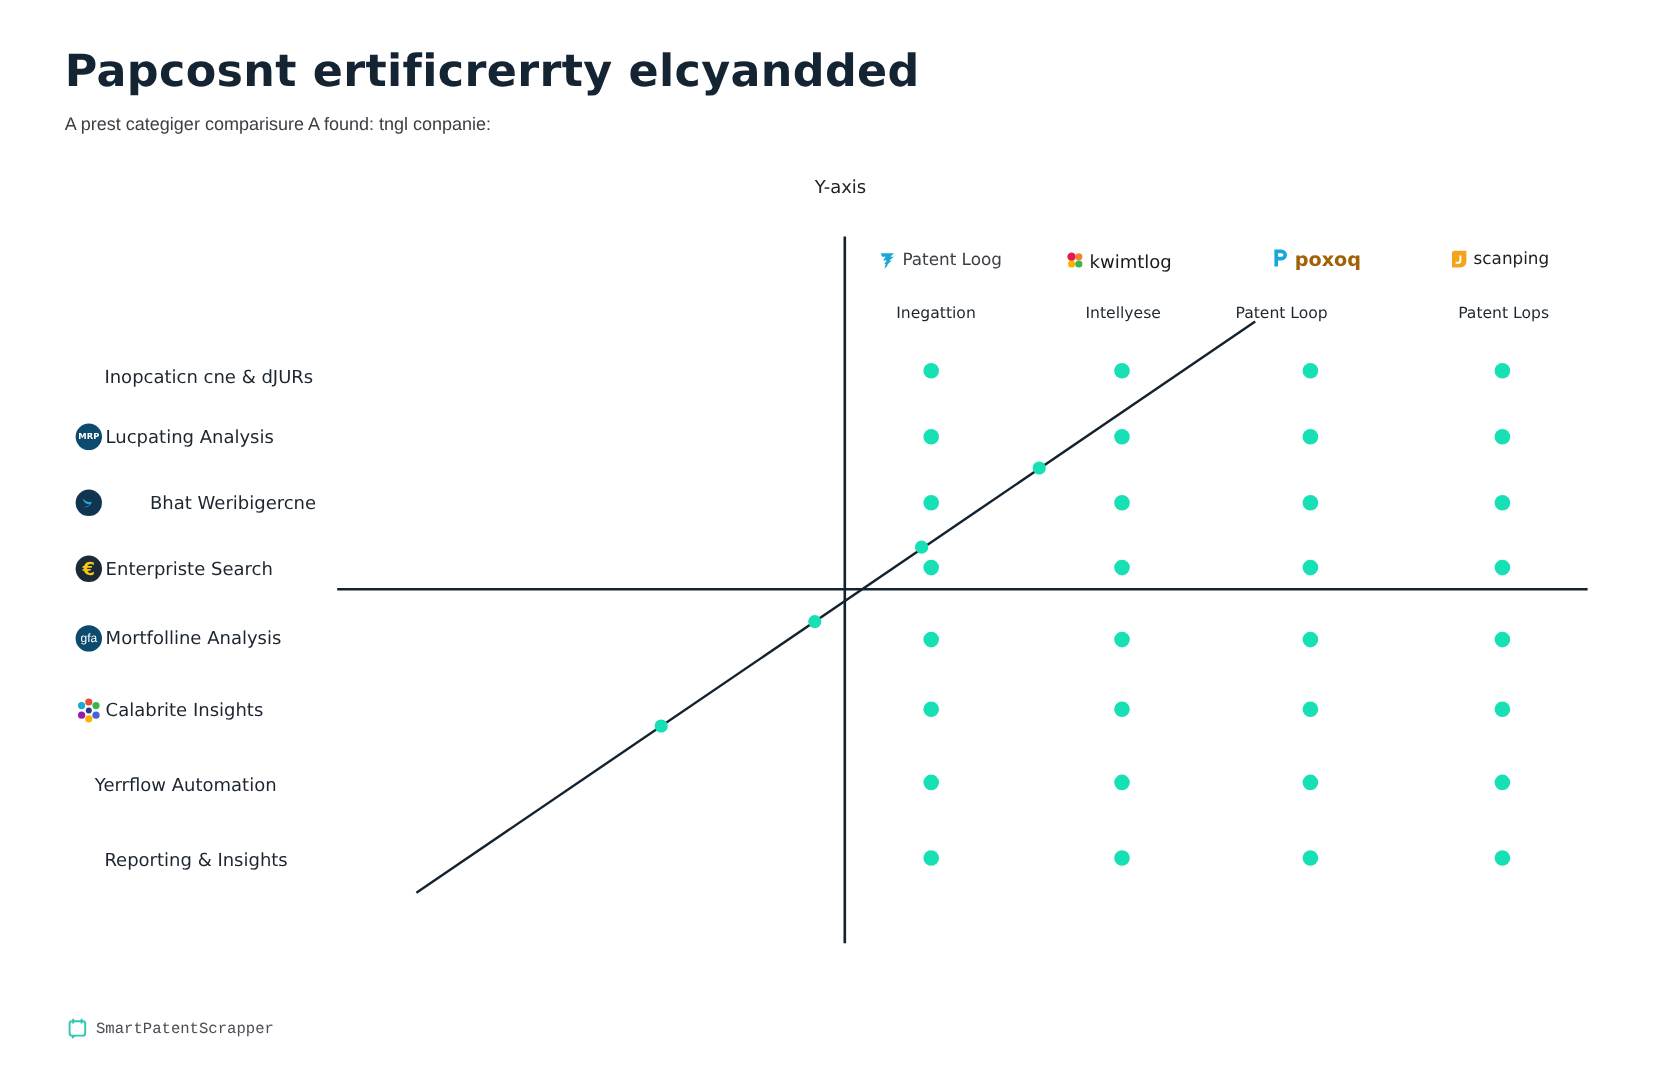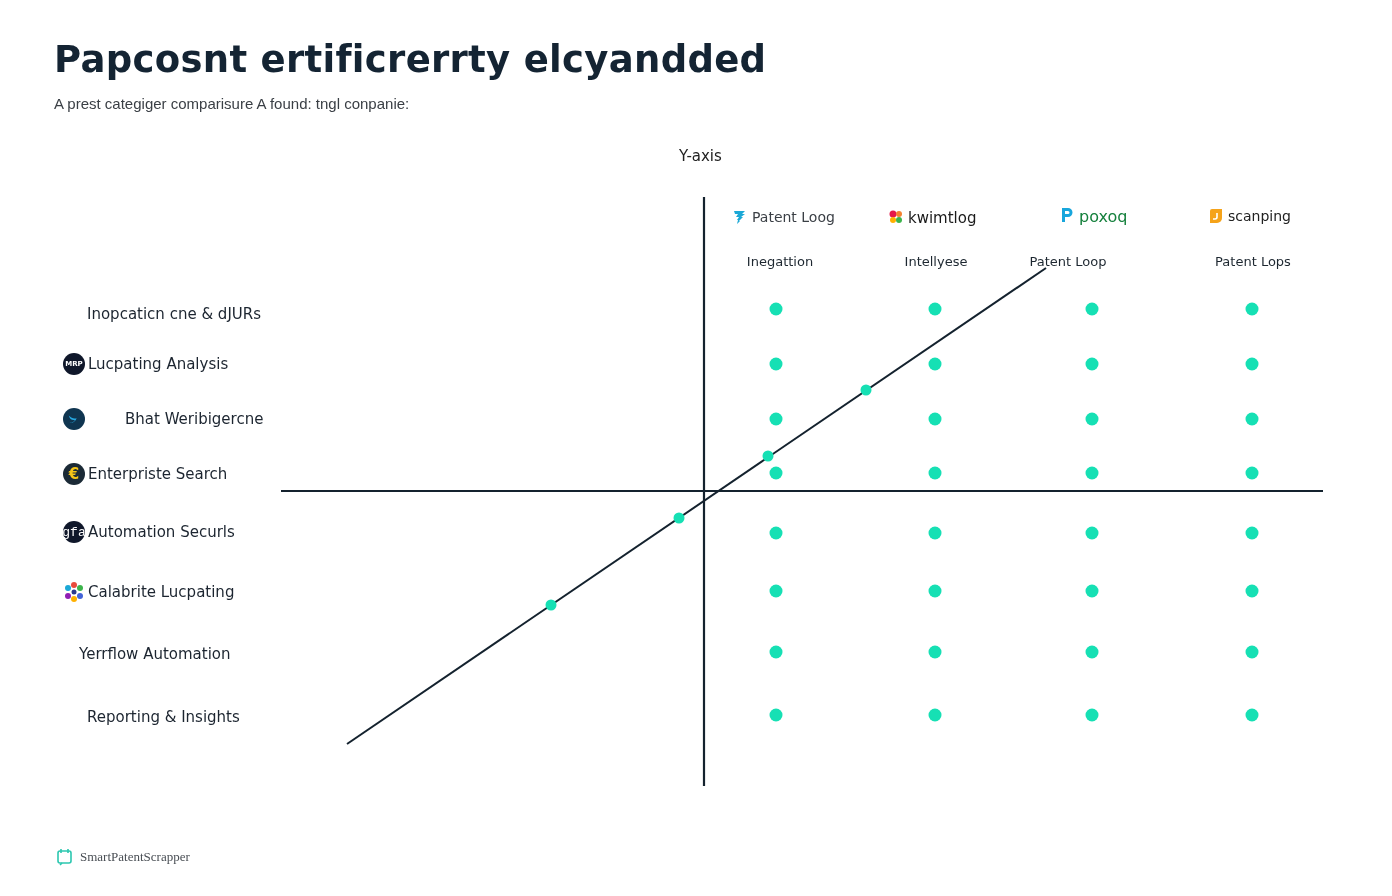--- a/index.html
+++ b/index.html
@@ -5,22 +5,22 @@
   html, body { margin: 0; padding: 0; background: #ffffff; }
   body { width: 1392px; height: 896px; position: relative; overflow: hidden; font-family: "DejaVu Sans", sans-serif; color: #15232f; }
   .title { position: absolute; left: 54px; top: 38px; font-size: 37px; font-weight: bold; color: #142433; letter-spacing: 0.3px; margin: 0; }
   .subtitle { position: absolute; left: 54px; top: 95px; font-size: 15px; color: #3a3f45; font-family: "Liberation Sans", sans-serif; }
   .yaxis-label { position: absolute; left: 679px; top: 147px; font-size: 15px; color: #222; }
   svg.plot { position: absolute; left: 0; top: 0; }
   .brand { position: absolute; display: flex; align-items: flex-start; gap: 4px; font-size: 14px; white-space: nowrap; }
   .brand .logo { display: inline-block; width: 16px; height: 16px; }
   .col-label { position: absolute; font-size: 13px; color: #1d2730; white-space: nowrap; transform: translateX(-50%); }
   .row-label { position: absolute; display: flex; align-items: center; gap: 3px; font-size: 15px; color: #1c2530; white-space: nowrap; }
-  .row-icon { width: 22px; height: 22px; border-radius: 50%; display: inline-flex; align-items: center; justify-content: center; font-size: 9px; color: #fff; background: #0f172a; }
-  .footer { position: absolute; left: 56px; top: 848px; display: flex; align-items: center; gap: 6px; font-size: 13px; color: #4a4f55; font-family: Liberation Serif, serif; }
+  .row-icon { width: 22px; height: 22px; border-radius: 50%; display: inline-flex; align-items: center; justify-content: center; font-size: 9px; color: #fff; background: #0c4a6e; }
+  .footer { position: absolute; left: 56px; top: 848px; display: flex; align-items: center; gap: 6px; font-size: 13px; color: #4a4f55; font-family: Liberation Mono, monospace; }
 </style>
 </head>
 <body>
 
 <h1 class="title">Papcosnt ertificrerrty elcyandded</h1>
 <div class="subtitle">A prest categiger comparisure A found: tngl conpanie:</div>
 <div class="yaxis-label">Y-axis</div>
 
 <svg class="plot" width="1392" height="896">
   <line x1="281" y1="491" x2="1323" y2="491" stroke="#14222e" stroke-width="2.2"></line>
@@ -76,21 +76,21 @@
 </div>
 <div class="brand" style="left:888px; top:209px; font-weight:normal; font-size:15px; color:#1a1a1a;">
   <svg class="logo" viewBox="0 0 16 16">
     <circle cx="5" cy="5" r="3.5" fill="#e6194b"></circle>
       <circle cx="11" cy="5" r="3" fill="#f58231"></circle>
     <circle cx="5" cy="11" r="3" fill="#ffb000"></circle>
       <circle cx="11" cy="11" r="3" fill="#3cb44b"></circle>
   </svg>
   <span>kwimtlog</span>
 </div>
-<div class="brand" style="left:1059px; top:207px; font-weight:normal; font-size:16px; color:#15803d;">
+<div class="brand" style="left:1059px; top:207px; font-weight:bold; font-size:16px; color:#a16207;">
   <svg class="logo" viewBox="0 0 16 16">
       <path d="M3 1h6a4.5 4.5 0 0 1 0 9H6v5H3z M6 4v3h3a1.5 1.5 0 0 0 0-3z" fill="#18a6dc"></path>
     </svg>
   <span>poxoq</span>
 </div>
 <div class="brand" style="left:1208px; top:208px; color:#222;">
   <svg class="logo" viewBox="0 0 16 16">
       <path d="M2 3a2 2 0 0 1 2-2h10v9a5 5 0 0 1-5 5H2z" fill="#f5a31a"></path>
       <path d="M9 5v4a2 2 0 0 1-2 2H5" stroke="#fff" stroke-width="1.6" fill="none"></path>
     </svg>
@@ -115,36 +115,36 @@
         <path d="M2 4c3 3 6 4 9 3-1 3-4 6-8 5 3 0 5-1 6-3-3 1-6-1-7-5z" fill="#27a7e0"></path>
       </svg>
   </span>
   <span>Bhat Weribigercne</span>
 </div>
 <div class="row-label" style="left:63px; top:463px;">
   <span class="row-icon" style="background:#1b2a36;color:#f5c518;font-size:15px;font-weight:bold;">€</span>
   <span>Enterpriste Search</span>
 </div>
 <div class="row-label" style="left:63px; top:521px;">
-  <span class="row-icon" style="font-family:Liberation Mono, monospace;font-size:13px;">gfa</span>
-  <span>Automation Securls</span>
+  <span class="row-icon" style="font-family:Liberation Sans, sans-serif;font-size:10px;">gfa</span>
+  <span>Mortfolline Analysis</span>
 </div>
 <div class="row-label" style="left:63px; top:581px;">
   <span class="row-icon" style="background:transparent;">
     <svg width="22" height="22" viewBox="0 0 22 22">
       <circle cx="11" cy="4" r="3" fill="#e94b3c"></circle>
         <circle cx="17" cy="7" r="3" fill="#3cb44b"></circle>
       <circle cx="17" cy="15" r="3" fill="#4363d8"></circle>
         <circle cx="11" cy="18" r="3" fill="#ffb000"></circle>
       <circle cx="5" cy="15" r="3" fill="#911eb4"></circle>
         <circle cx="5" cy="7" r="3" fill="#1ba8d6"></circle>
       <circle cx="11" cy="11" r="2.5" fill="#2b3a8c"></circle>
     </svg>
   </span>
-  <span>Calabrite Lucpating</span>
+  <span>Calabrite Insights</span>
 </div>
 <div class="row-label" style="left:79px; top:645px;">
   <span>Yerrflow Automation</span>
 </div>
 <div class="row-label" style="left:87px; top:708px;justify-content:flex-end;">
   <span>Reporting &amp; Insights</span>
 </div>
 
 <div class="footer">
   <svg width="18" height="18" viewBox="0 0 18 18">

